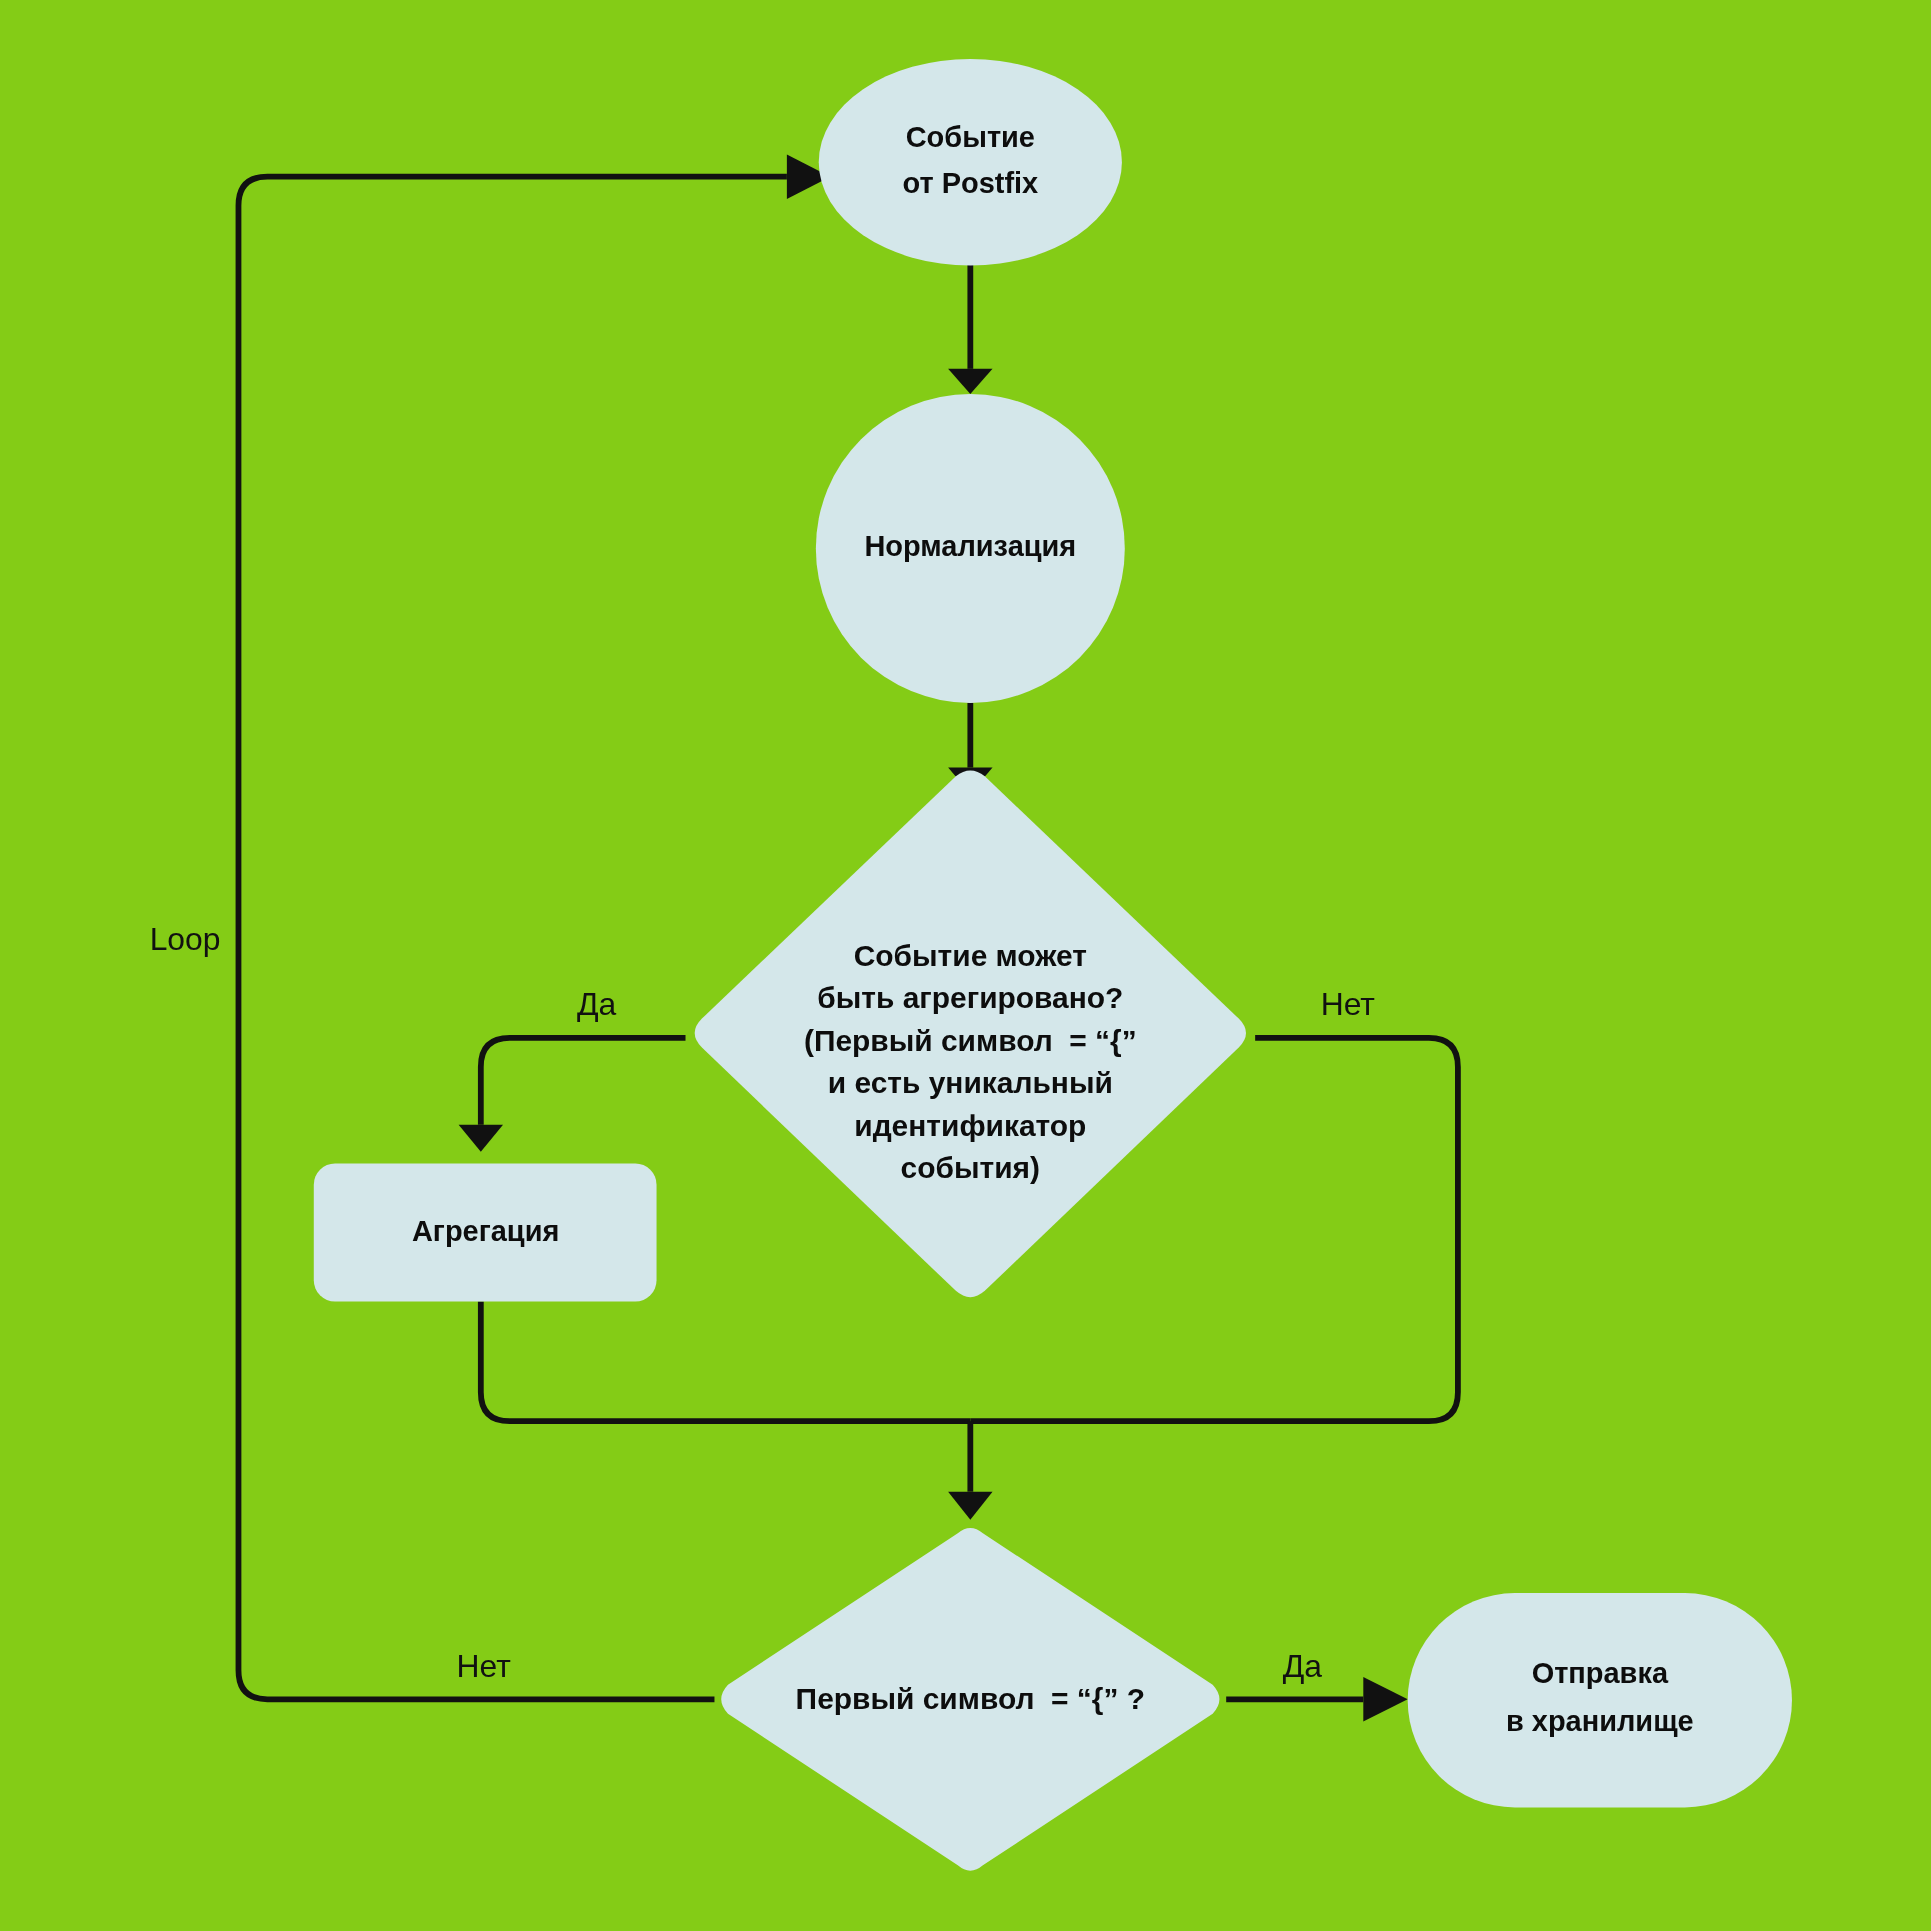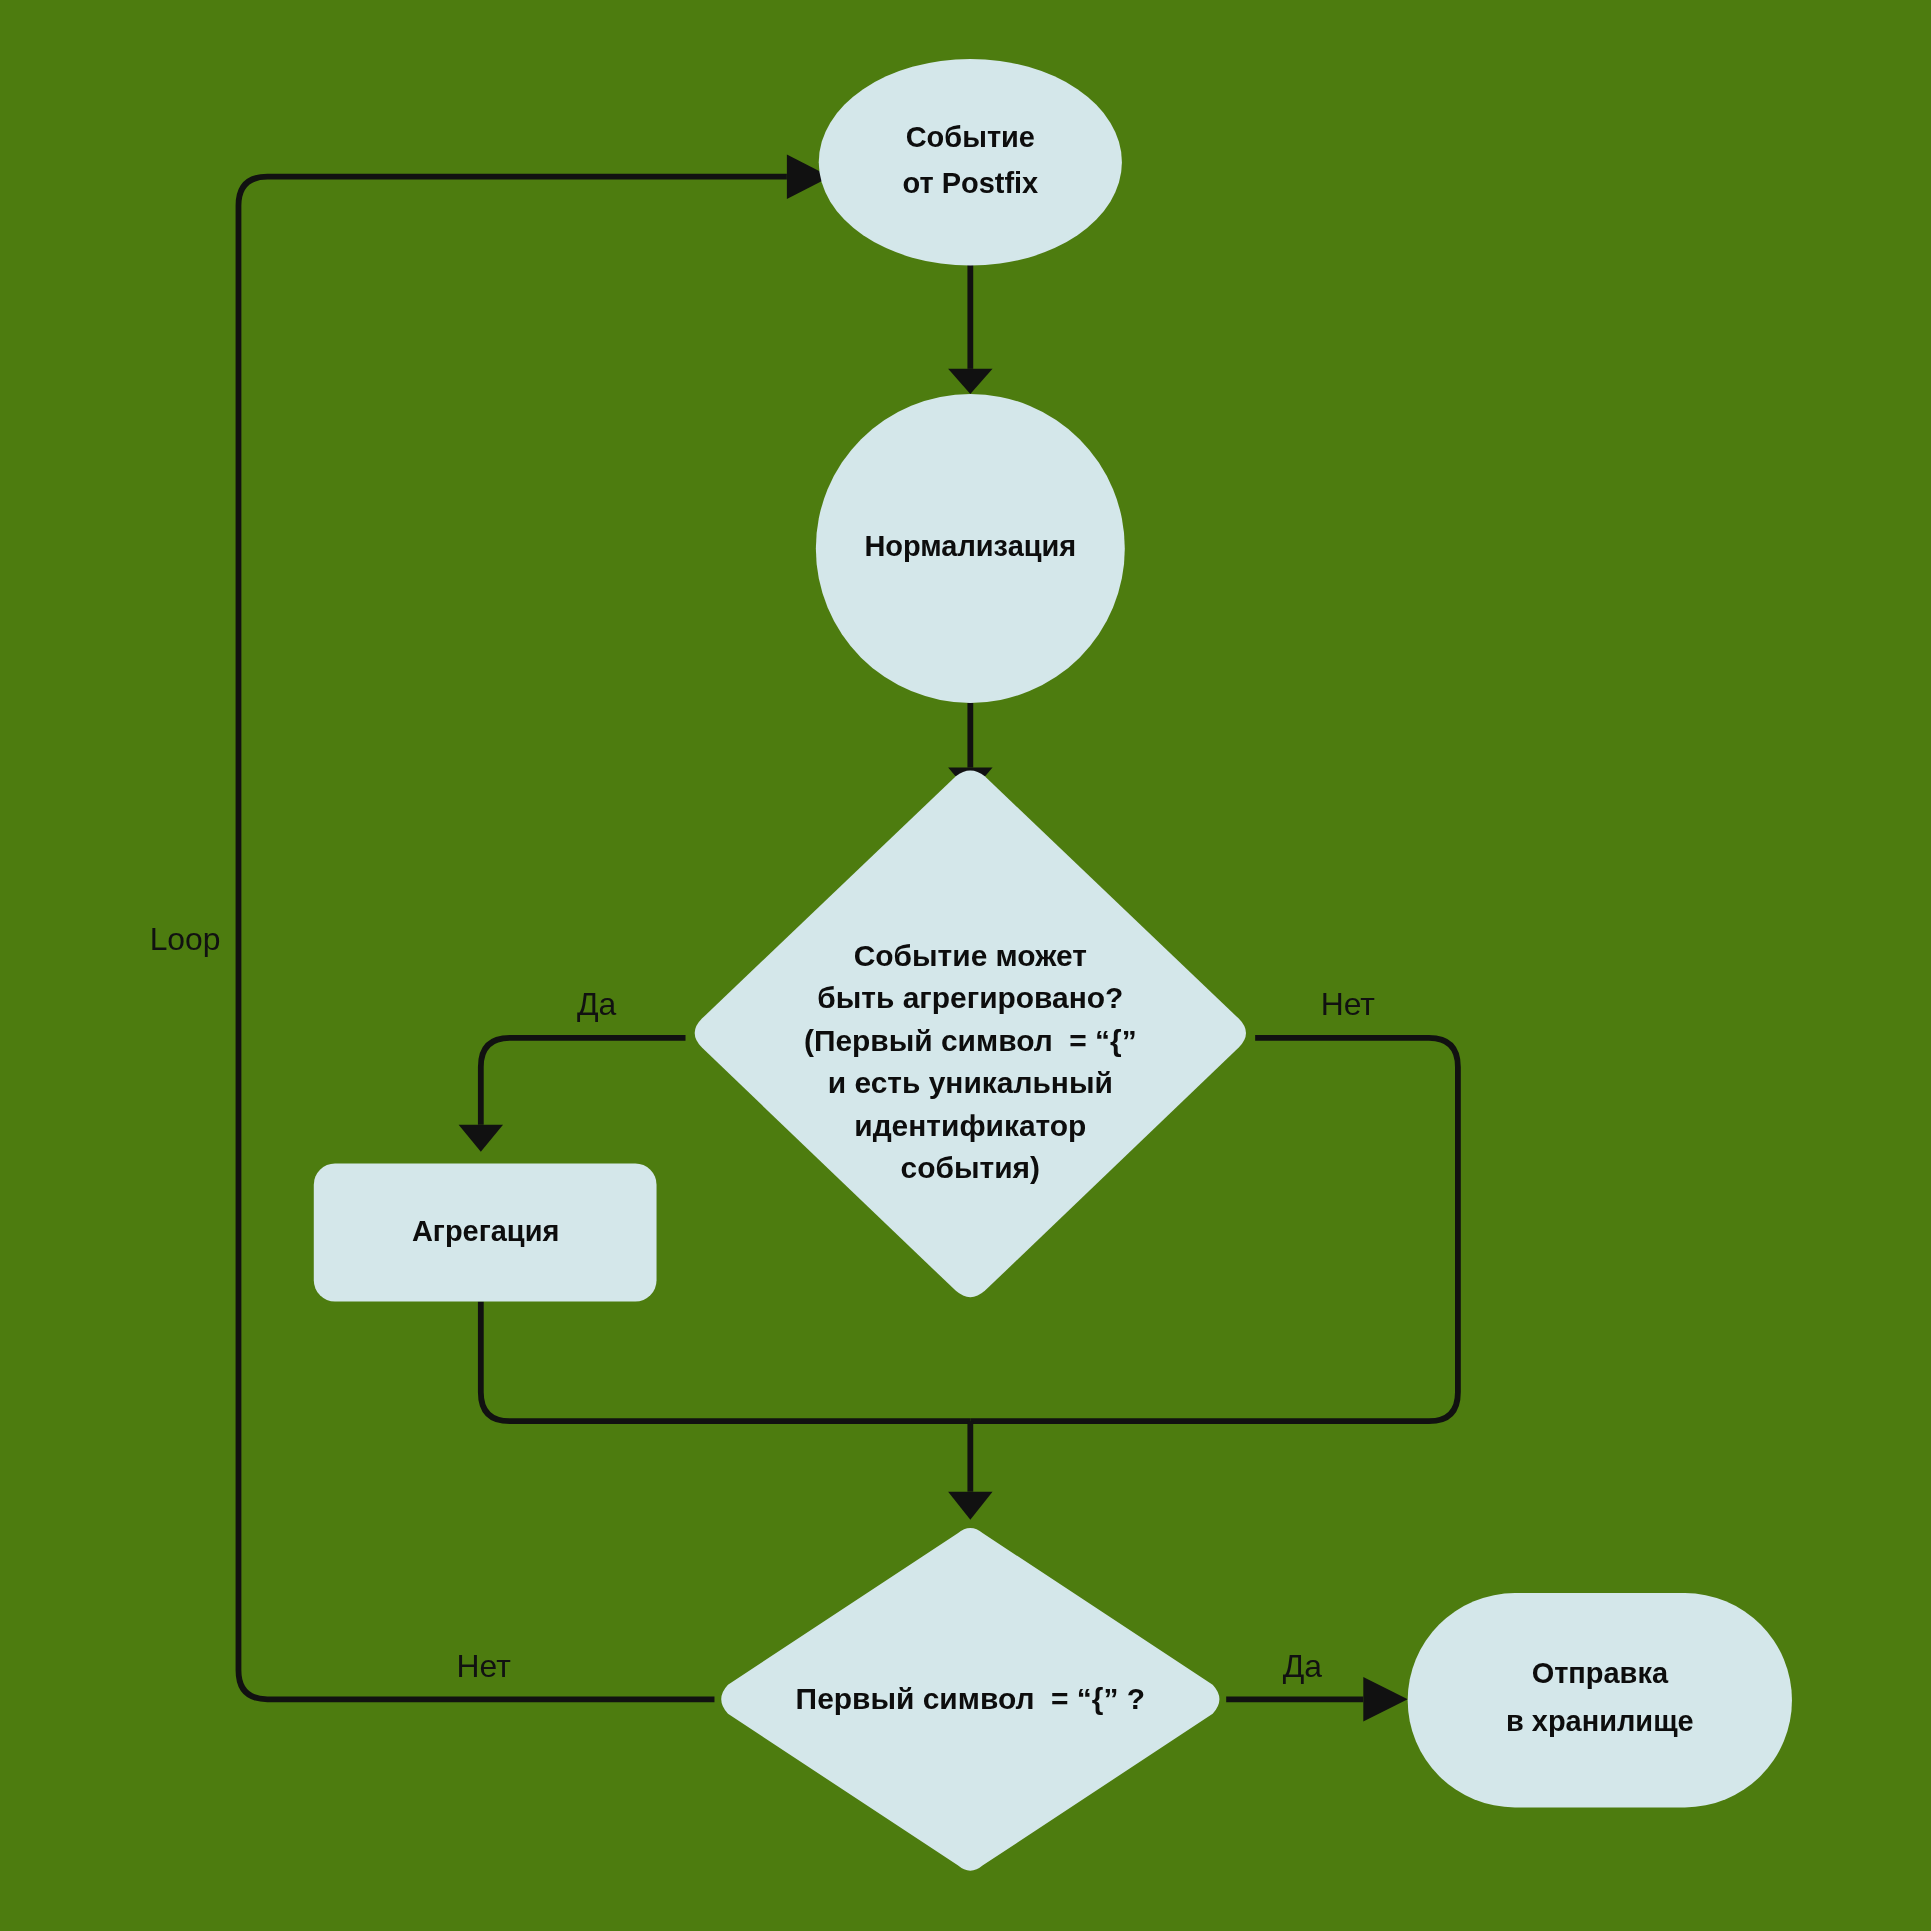--- a/index.html
+++ b/index.html
@@ -10,21 +10,21 @@
   body {
     width: 1931px;
     height: 1931px;
     font-family: "Liberation Sans", sans-serif;
     overflow: hidden;
   }
   #flow-root {
     position: relative;
     width: 1931px;
     height: 1931px;
-    background: #4d7c0f;
+    background: #84cc16;
   }
   svg.diagram-canvas {
     position: absolute;
     inset: 0;
     width: 1931px;
     height: 1931px;
     display: block;
   }
   .node-shape {
     fill: #d4e7ea;

